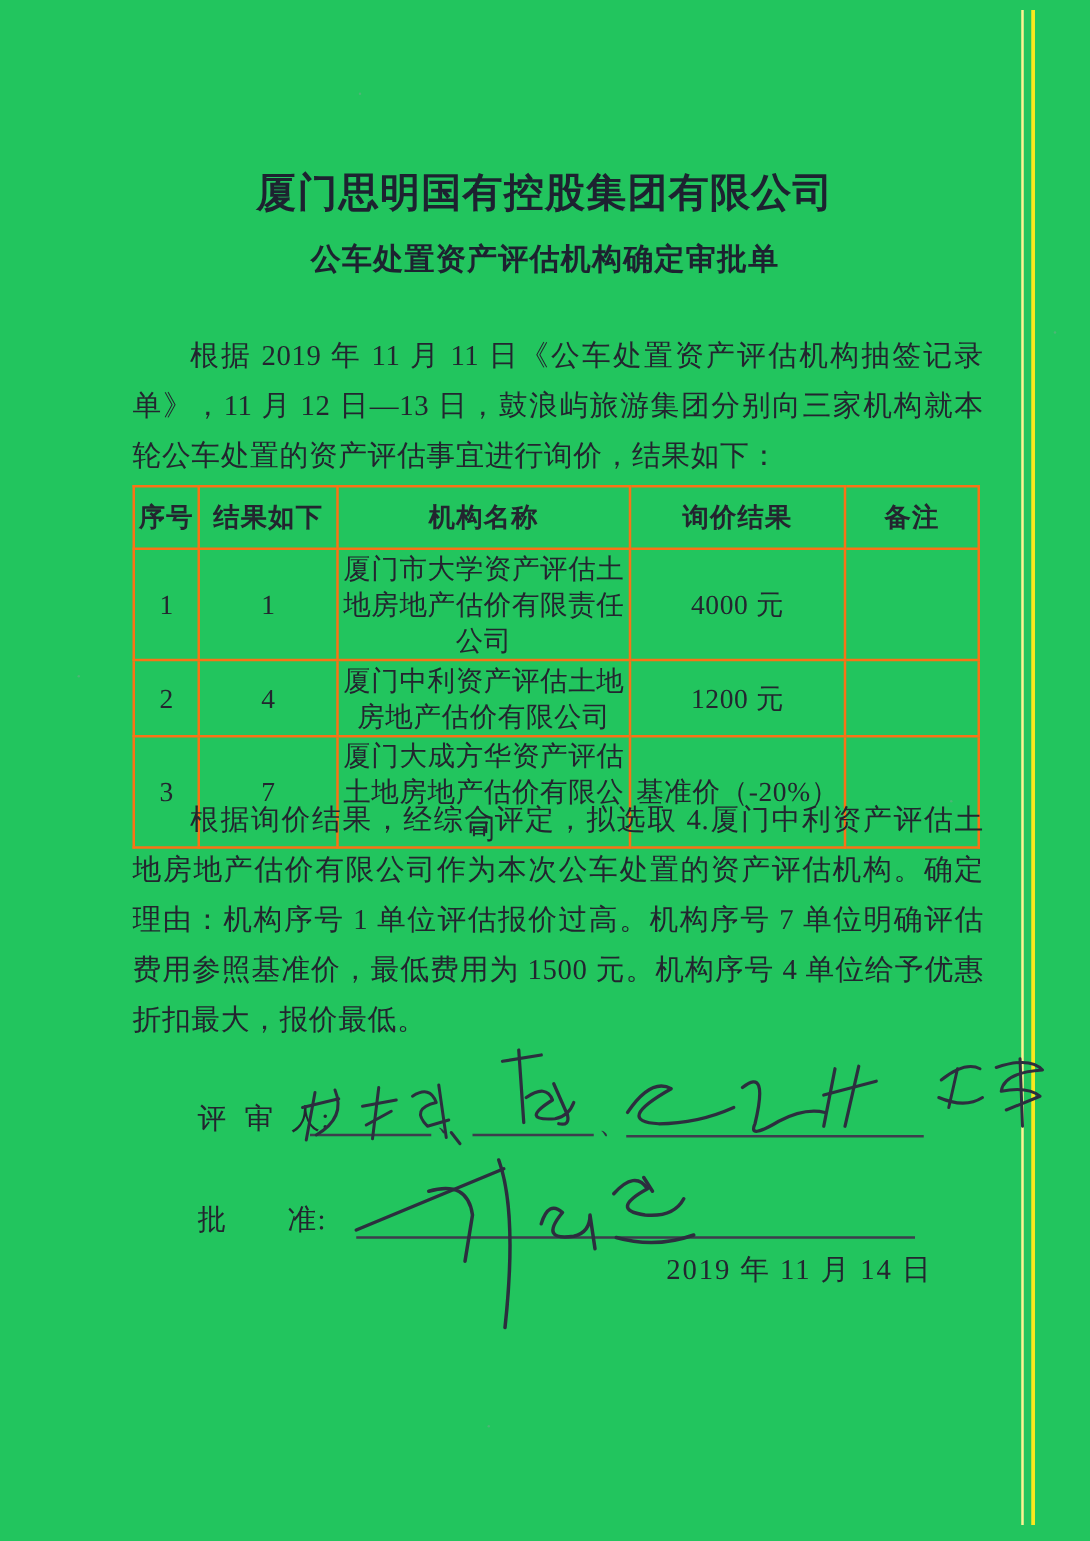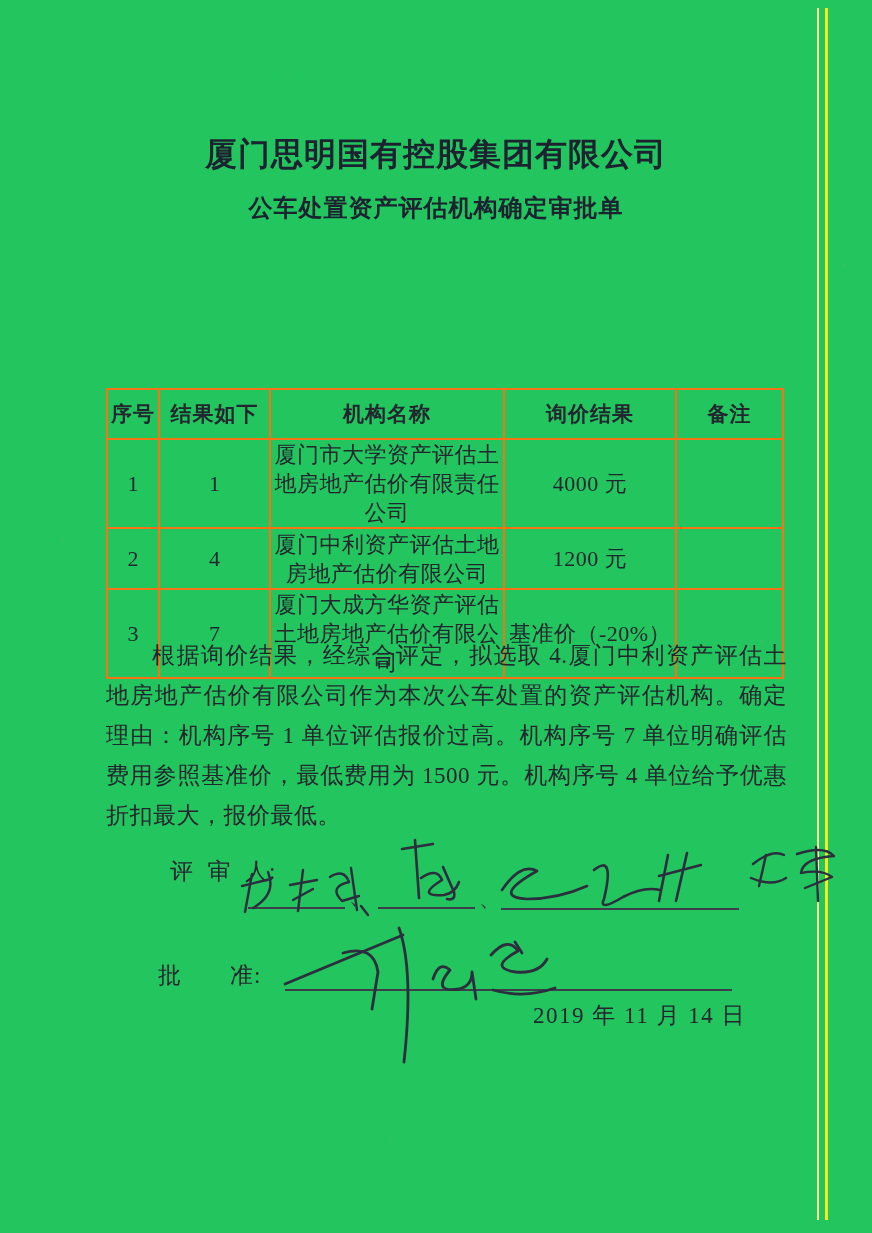--- a/index.html
+++ b/index.html
@@ -58,21 +58,21 @@
   td.cell-quote{font-size:20px;letter-spacing:.5px;}
 
   .col-seq{width:52px;}
   .col-agency{width:111px;}
   .col-name{width:234px;}
   .col-quote{width:172px;}
   .col-remark{width:107px;}
 
   
   .sig-label{position:absolute;left:158px;font-size:23px;letter-spacing:1px;color:#23252f;white-space:pre;}
-  .sig-label.reviewer{top:856px;margin-left:12px;}
+  .sig-label.reviewer{top:879px;}
   .sig-label.approver{top:960px;}
 
   .sig-line{position:absolute;height:2px;background:#3c3e4c;}
   .sig-line.r1{left:248px;top:907px;width:97px;}
   .sig-line.r2{left:378px;top:907px;width:97px;}
   .sig-line.r3{left:501px;top:908px;width:238px;}
   .sig-line.approve{left:285px;top:989px;width:447px;}
 
   .sig-sep{position:absolute;font-size:22px;color:#2e3140;}
   .sig-sep.s1{left:349px;top:882px;}
@@ -99,20 +99,21 @@
   <div class="speck" style="left:843px;top:265px;"></div>
   <div class="speck" style="left:62px;top:540px;"></div>
   <div class="speck" style="left:390px;top:1140px;"></div>
   <div class="speck" style="left:760px;top:640px;"></div>
 
   <div class="title-block">
     <div class="title-1">厦门思明国有控股集团有限公司</div>
     <div class="title-2">公车处置资产评估机构确定审批单</div>
   </div>
 
+  <div class="para intro">根据 2019 年 11 月 11 日《公车处置资产评估机构抽签记录单》，11 月 12 日—13 日，鼓浪屿旅游集团分别向三家机构就本轮公车处置的资产评估事宜进行询价，结果如下：</div>
 
   <table class="quote-table">
     <colgroup>
       <col class="col-seq">
         <col class="col-agency">
         <col class="col-name">
         <col class="col-quote">
         <col class="col-remark">
     </colgroup>
     <thead>

